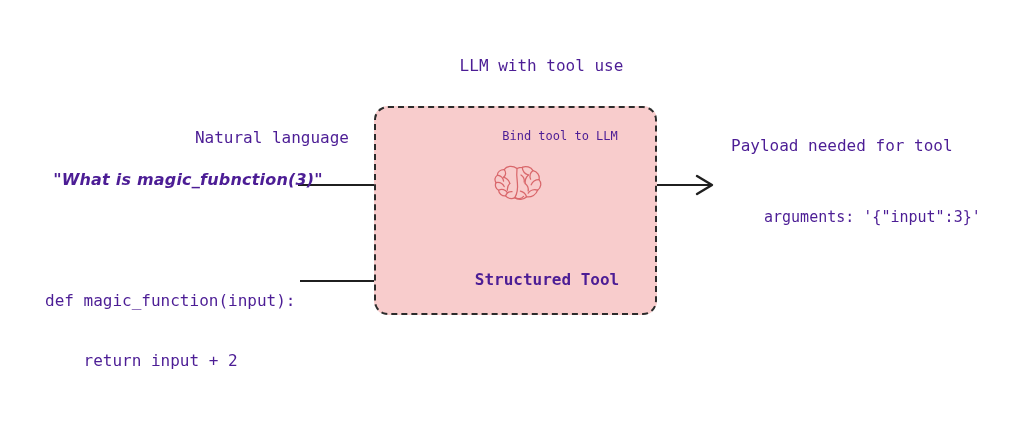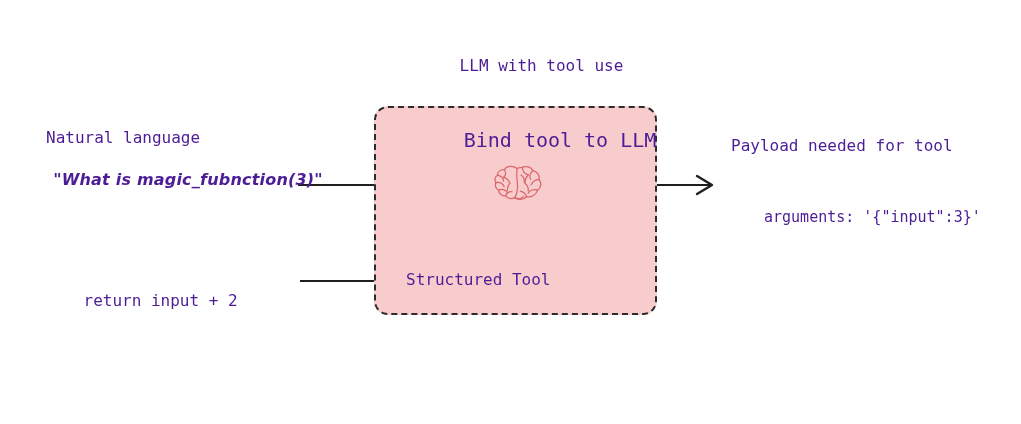--- a/index.html
+++ b/index.html
@@ -32,29 +32,29 @@
 
   
   #diagram-title {
     top: 58px;
     left: 0; width: 1021px;
     text-align: center;
     font-size: 16px;
   }
   #left-heading {
     top: 130px;
-    left: 15px; width: 290px;
-    text-align: left;
+    left: 28px; width: 290px;
+    text-align: right;
     font-size: 16px;
   }
   #box-heading {
     top: 130px;
     left: 375px; width: 308px;
     text-align: center;
-    font-size: 20px;
+    font-size: 12px;
   }
   #right-heading {
     top: 138px;
     left: 700px; width: 300px;
     text-align: left;
     font-size: 16px;
   }
 
   
   #tool-box {
@@ -75,21 +75,23 @@
     left: 493px;
     top: 163px;
     width: 50px;
     height: 42px;
   }
 
   
   #structured-tool-label {
     top: 272px;
     left: 375px; width: 282px;
-    font-size: 16px;
+    text-align: center;
+    font-size: 16px;
+    font-weight: bold;
   }
 
   
   #nl-query {
     top: 172px;
     left: 12px; width: 290px;
     text-align: center;
     font-family: "DejaVu Sans", "Liberation Sans", sans-serif;
     font-size: 16px;
     font-style: oblique 12deg;
@@ -140,20 +142,21 @@
   </g>
 </svg>
 
 <div class="txt" id="diagram-title">LLM with tool use</div>
 
 <div class="txt" id="left-heading">Natural language</div>
 
 <div class="txt" id="nl-query">"What is magic_fubnction(3)"</div>
 
 <div class="txt" id="code-block">
+  <div>def magic_function(input):</div>
   <div>    return input + 2</div>
 </div>
 
 <div id="tool-box"></div>
 
 <div class="txt" id="box-heading">Bind tool to LLM</div>
 
 <svg id="brain-icon" viewBox="0 0 50 42" aria-hidden="true">
   <g fill="none" stroke="#d9676b" stroke-width="1.25" stroke-linecap="round" stroke-linejoin="round">
 

